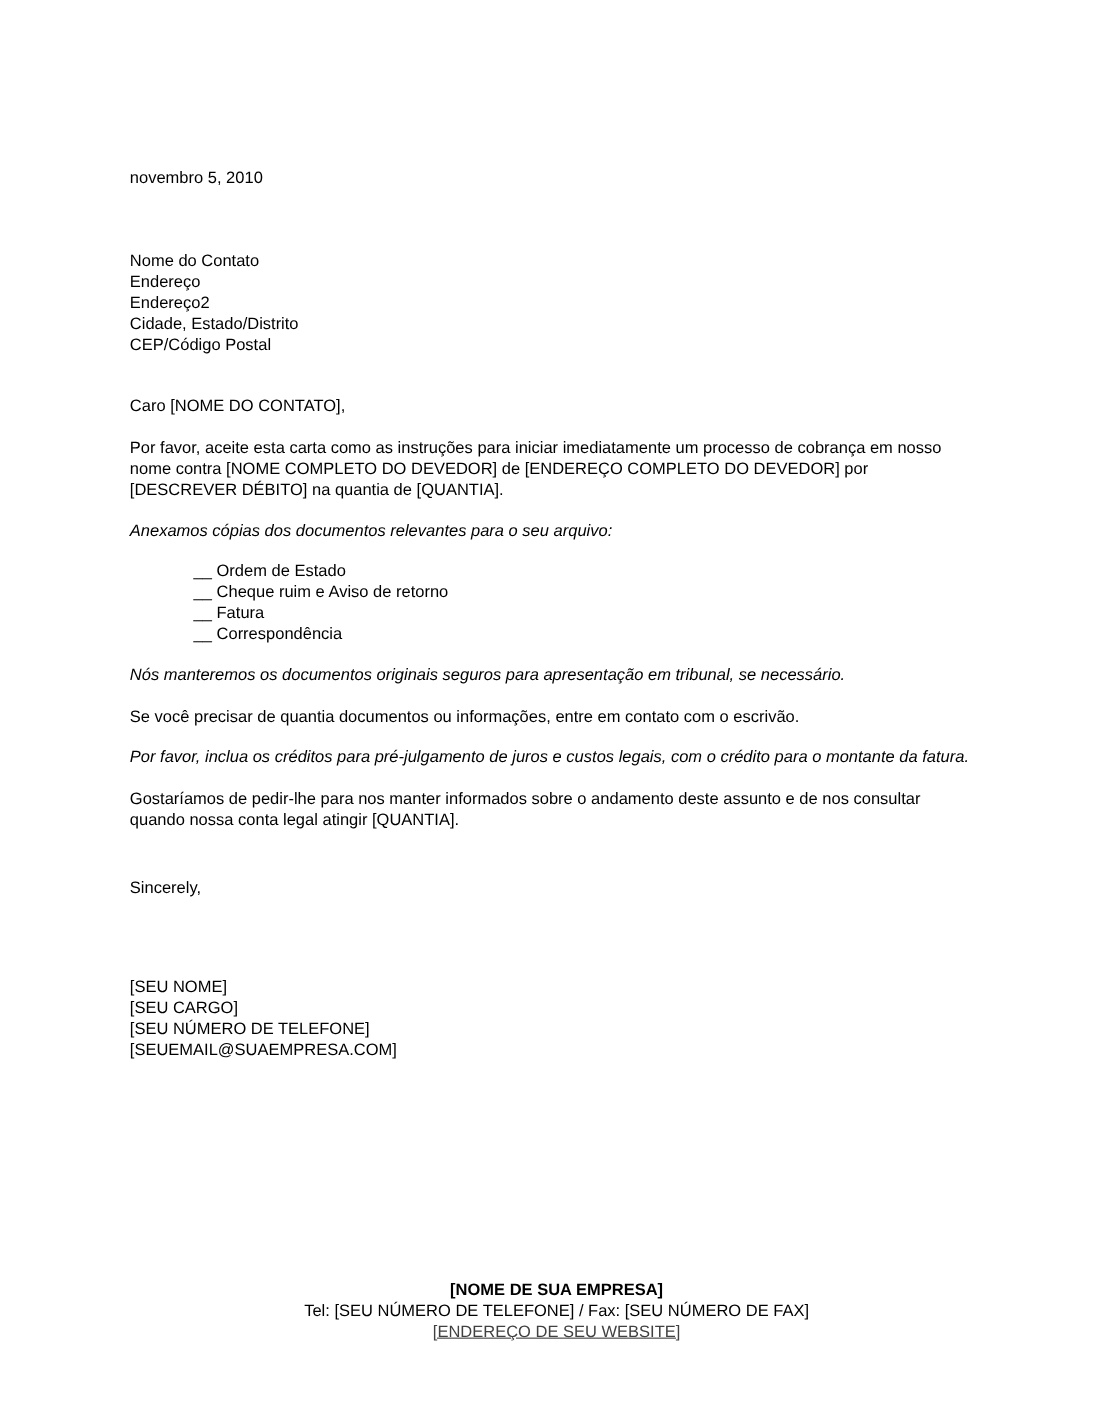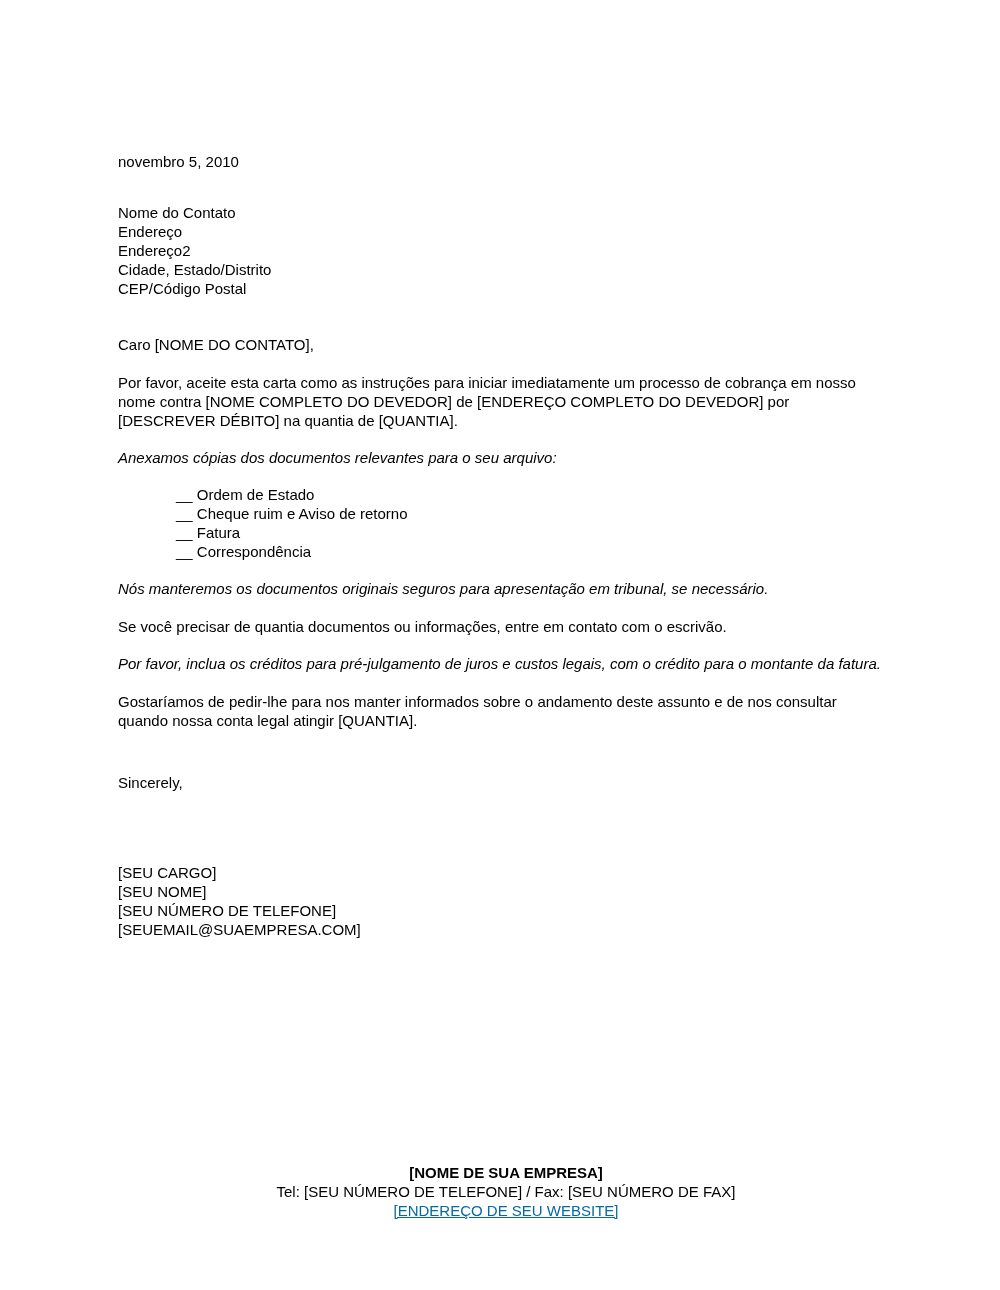--- a/index.html
+++ b/index.html
@@ -13,41 +13,41 @@
     color: #000000;
     font-family: "Liberation Sans", sans-serif;
     font-size: 15px;
     line-height: 19px;
     overflow: hidden;
   }
   .content {
     padding: 152px 118px 0 118px;
   }
   .date-line { }
-  .recipient-block { margin-top: 32px; }
+  .recipient-block { margin-top: 57px; }
   .subject-line {
     margin-top: 55px;
     font-weight: bold;
   }
   .salutation-line { margin-top: 37px; }
   .para { margin-top: 19px; max-width: 764px; }
   .para-tight { margin-top: 18px; max-width: 764px; font-style: italic; }
   .checklist { margin-top: 18px; padding-left: 58px; }
   .closing-line { margin-top: 43px; }
   .signature-block { margin-top: 71px; }
   .footer {
     position: absolute;
     left: 12px;
     right: 0;
     top: 1163px;
     text-align: center;
   }
   .footer .company { font-weight: bold; }
   .footer a {
-    color: #0369a1;
+    color: #404040;
     text-decoration: underline;
     cursor: pointer;
   }
 </style>
 </head>
 <body>
 
 <div class="page">
   <div class="content">
 
@@ -79,22 +79,22 @@
 
     <p class="para">Se você precisar de quantia documentos ou informações, entre em contato com o escrivão.</p>
 
     <p class="para-tight">Por favor, inclua os créditos para pré-julgamento de juros e custos legais, com o crédito para o montante da fatura.</p>
 
     <p class="para">Gostaríamos de pedir-lhe para nos manter informados sobre o andamento deste assunto e de nos consultar quando nossa conta legal atingir [QUANTIA].</p>
 
     <div class="closing-line">Sincerely,</div>
 
     <div class="signature-block">
+      <div>[SEU NOME]</div>
       <div>[SEU CARGO]</div>
-      <div>[SEU NOME]</div>
       <div>[SEU NÚMERO DE TELEFONE]</div>
       <div>[SEUEMAIL@SUAEMPRESA.COM]</div>
     </div>
 
   </div>
 
   <div class="footer">
     <div class="company">[NOME DE SUA EMPRESA]</div>
     <div>Tel: [SEU NÚMERO DE TELEFONE] / Fax: [SEU NÚMERO DE FAX]</div>
     <div>

